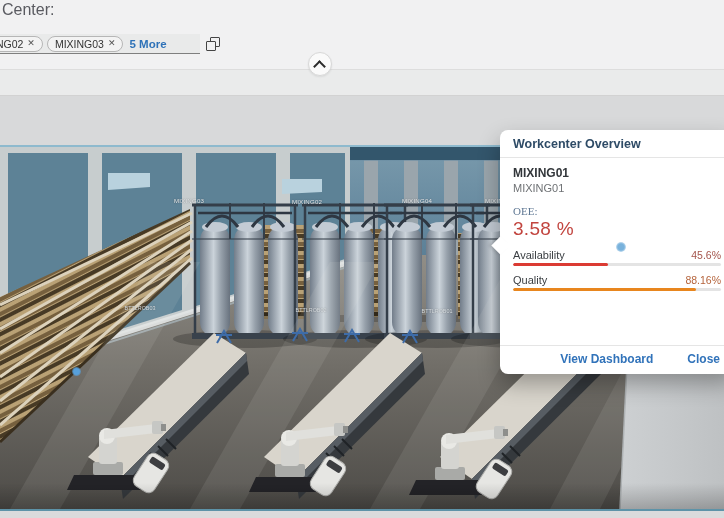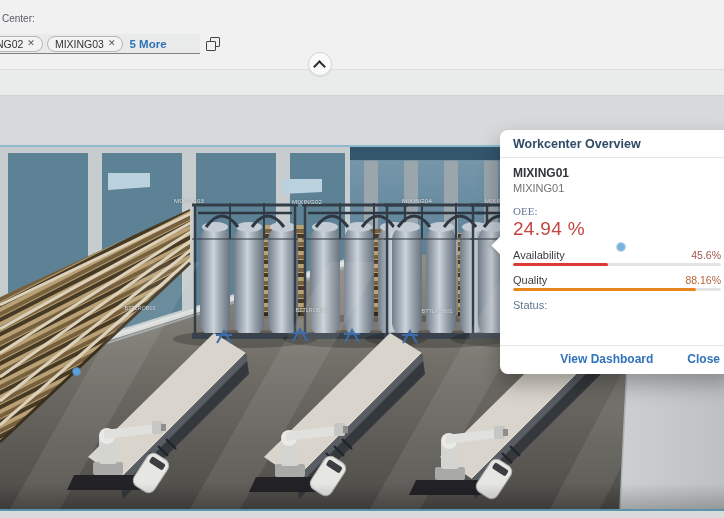--- a/index.html
+++ b/index.html
@@ -4,21 +4,21 @@
 <style>
   html,body{margin:0;padding:0;}
   body{width:724px;height:518px;overflow:hidden;font-family:"Liberation Sans",sans-serif;background:#F1F1F2;position:relative;}
   .band1{position:absolute;left:0;top:0;width:724px;height:70px;background:#F1F1F2;}
   .hdivider{position:absolute;left:0;top:69px;width:724px;height:1px;background:#DDDDDD;}
   .band2{position:absolute;left:0;top:70px;width:724px;height:25px;background:#EAEBEB;border-bottom:1px solid #D2D2D2;}
   .band3{position:absolute;left:0;top:96px;width:724px;height:49px;background:#D8D9DA;}
   .bottomstrip{position:absolute;left:0;top:511px;width:724px;height:7px;background:#DADBDC;}
 
   
-  .flt-label{position:absolute;left:2px;top:13px;font-size:10px;color:#595A60;text-align:right;}
+  .flt-label{position:absolute;left:2px;top:1px;font-size:16px;color:#595A60;text-align:right;}
   .flt-input{position:absolute;left:0;top:34px;width:200px;height:19px;background:#E9EAEA;border-bottom:1px solid #7F7F7F;display:flex;align-items:center;gap:4px;overflow:hidden;}
   .token{display:inline-flex;align-items:center;gap:4px;background:#F3F3F3;border:1px solid #B6B6B6;border-radius:9px;padding:0 7px;height:14px;font-size:10.5px;color:#333;white-space:nowrap;}
   .token .x{font-size:9px;color:#555;line-height:1;}
   .token.clipped{margin-left:-15px;}
   .more-link{font-size:11.5px;font-weight:bold;color:#2F72B8;white-space:nowrap;margin-left:2px;}
   .vh-icon{position:absolute;left:206px;top:37px;width:14px;height:14px;}
   .vh-icon .sq1{position:absolute;right:0;top:0;width:8px;height:8px;border:1.4px solid #454545;border-radius:1px;}
   .vh-icon .sq2{position:absolute;left:0;bottom:0;width:8px;height:8px;border:1.4px solid #454545;border-radius:1px;background:#F1F1F2;}
 
   
@@ -277,21 +277,21 @@
   <span class="poi" style="left:72px;top:220px;background:radial-gradient(circle,#57A0DB 0 45%,rgba(87,160,219,.45) 72%,transparent 78%);"></span>
 </div>
 
 <div class="popover">
   <div class="pop-arrow"></div>
   <div class="pop-header">Workcenter Overview</div>
   <div class="pop-body">
     <div class="wc-id">MIXING01</div>
     <div class="wc-desc">MIXING01</div>
     <div class="oee-label">OEE:</div>
-    <div class="oee-value">24.94 %</div>
+    <div class="oee-value">3.58 %</div>
     <span class="oee-dot"></span>
     <div class="metrics">
       <div class="m-row">
         <div class="m-top">
             <span class="m-lab">Availability</span>
             <span class="m-val" style="color: rgb(164, 84, 75);">45.6%</span>
           </div>
         <div class="m-track">
             <div class="m-fill" style="width: 45.6%; background: rgb(219, 59, 51);"></div>
           </div>
@@ -299,21 +299,20 @@
       <div class="m-row">
         <div class="m-top">
             <span class="m-lab">Quality</span>
             <span class="m-val" style="color: rgb(181, 100, 60);">88.16%</span>
           </div>
         <div class="m-track">
             <div class="m-fill" style="width: 88.16%; background: rgb(232, 134, 30);"></div>
           </div>
       </div>
     </div>
-    <div class="status-label">Status:</div>
   </div>
   <div class="pop-footer">
     <span class="pop-link">View Dashboard</span>
     <span class="pop-link">Close</span>
   </div>
 </div>
 
 <div class="bottomstrip"></div>
 
 </body></html>

